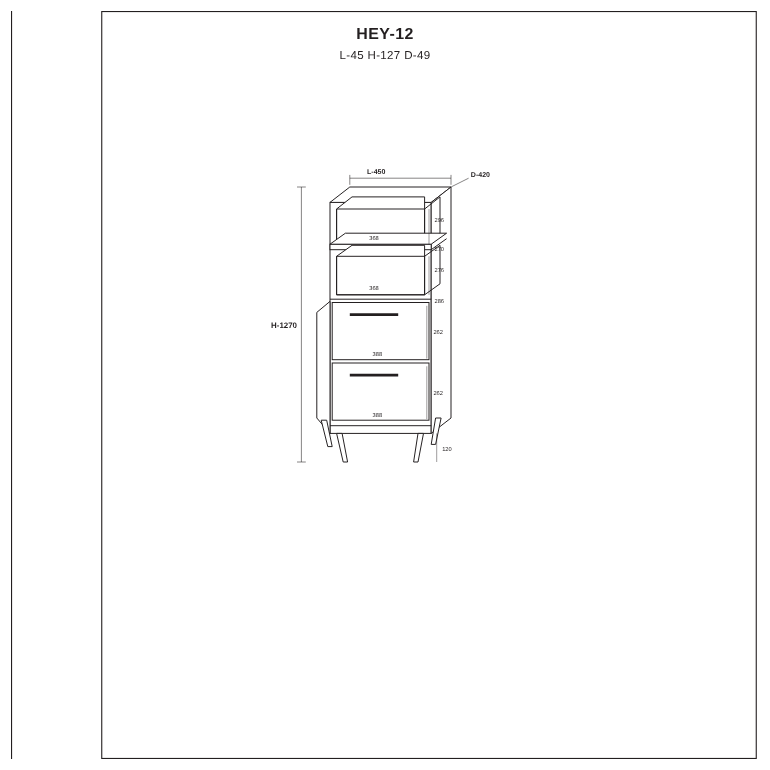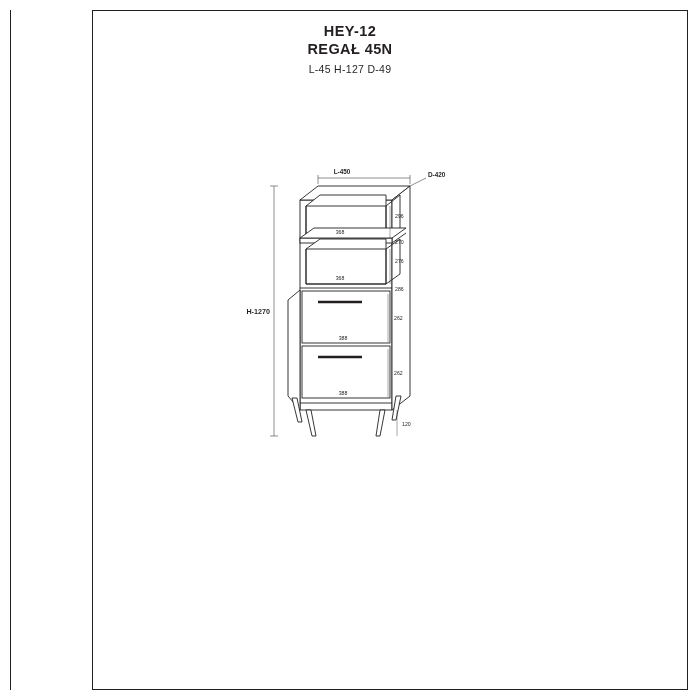--- a/index.html
+++ b/index.html
@@ -63,21 +63,21 @@
     font-size: 10.5px;
     font-weight: normal;
     letter-spacing: 0.3px;
     line-height: 16px;
     margin-top: 3px;
   }
   
   #drawing {
     position: absolute;
     left: 240px;
-    top: 160px;
+    top: 144px;
     width: 230px;
     height: 300px;
     text-decoration: underline;
   }
   svg { display: block; }
   .dimtext {
     font-family: "Liberation Sans", sans-serif;
     font-size: 5.2px;
     fill: #231f20;
   }
@@ -97,21 +97,20 @@
 </head>
 <body>
 
 <div id="sheet">
 
   <div class="border-left-margin"></div>
   <div class="border-rect"></div>
 
   <div class="title-block">
     <div class="title-line1">HEY-12</div>
-    <div class="title-line2">REGAŁ 45N</div>
     <div class="title-line3">L-45 H-127 D-49</div>
   </div>
 
   <div id="drawing">
     <svg width="230" height="300" viewBox="0 0 230 300">
       <g stroke="#231f20" fill="none" stroke-width="0.9" stroke-linejoin="miter" stroke-linecap="butt">
 
         <rect x="60" y="40" width="92" height="210" fill="#ffffff"></rect>
 
         <polygon points="60,40 78,26 170,26 152,40" fill="#ffffff"></polygon>

